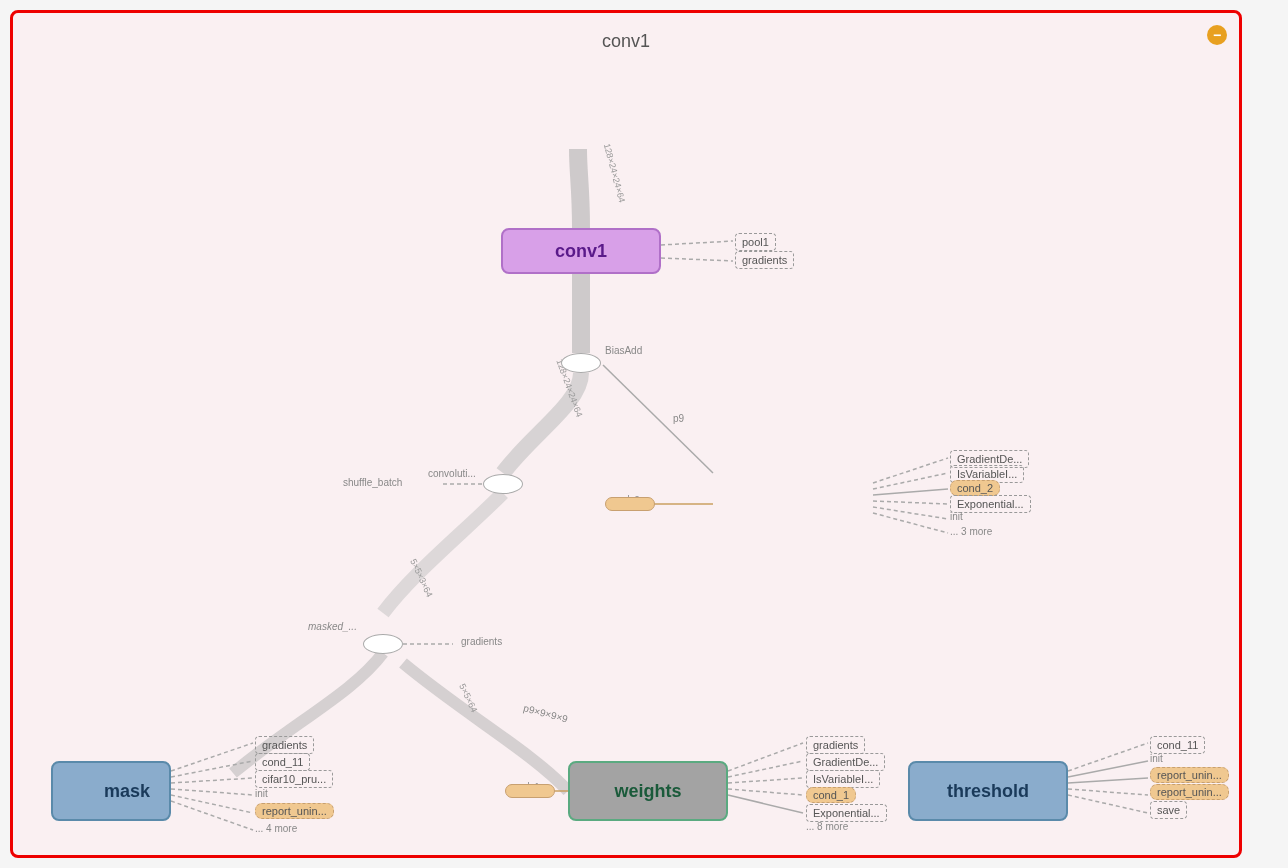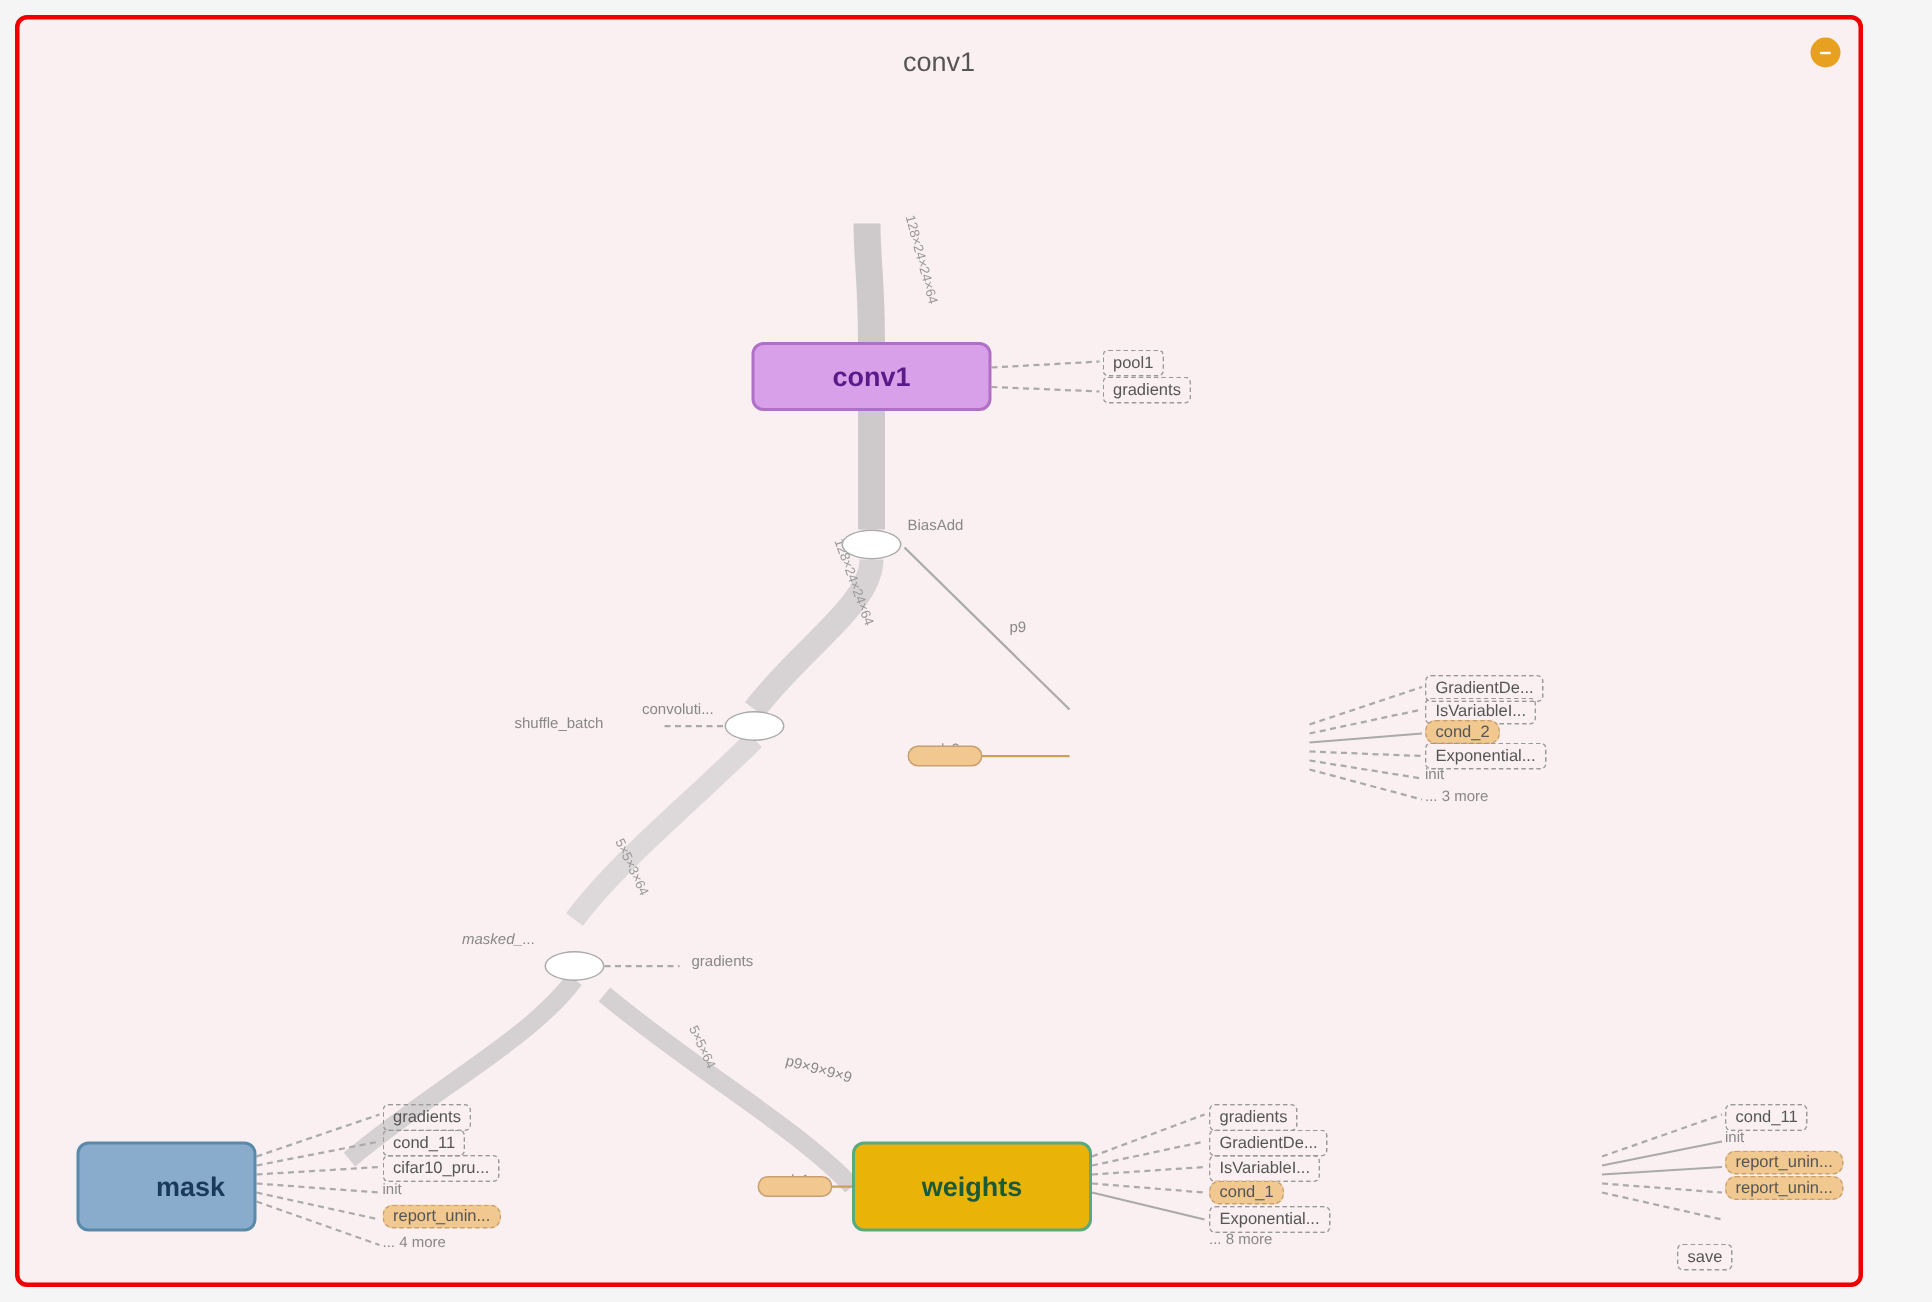--- a/index.html
+++ b/index.html
@@ -81,21 +81,21 @@
     }
     .node-mask {
       width: 120px; height: 60px;
       background: #8aaccc;
       border: 2px solid #5a8aaa;
       color: #1a3a5a;
       top: 748px; left: 38px; padding-left: 32px;
     }
     .node-weights {
       width: 160px; height: 60px;
-      background: #eab308;
+      background: #a3a3a3;
       border: 2px solid #5aaa80;
       color: #1a5a3a;
       top: 748px; left: 555px;
     }
     .node-threshold {
       width: 160px; height: 60px;
       background: #8aaccc;
       border: 2px solid #5a8aaa;
       color: #1a3a5a;
       top: 748px; left: 895px;
@@ -226,20 +226,23 @@
 
   <div class="node node-conv1">
     <span>conv1</span>
   </div>
   <div class="node node-mask">
     <span>mask</span>
   </div>
   <div class="node node-weights">
     <span>weights</span>
   </div>
+  <div class="node node-threshold">
+    <span>threshold</span>
+  </div>
 
   <div class="ellipse" style="width:40px;height:20px;top:340px;left:548px;"></div>
 
   <span class="conn-label" style="top:332px;left:592px;">BiasAdd</span>
 
   <div class="ellipse" style="width:40px;height:20px;top:461px;left:470px;"></div>
   <span class="conn-label" style="top:455px;left:415px;">convoluti...</span>
 
   <span class="conn-label" style="top:464px;left:330px;">shuffle_batch</span>
 
@@ -294,15 +297,15 @@
   <span class="conn-label" style="top:808px;left:793px;">... 8 more</span>
 
   <div class="out-label" style="top:723px;left:1137px;">cond_11</div>
   <span class="conn-label" style="top:740px;left:1137px;">init</span>
   <div class="out-label" style="top:754px;left:1137px;background:#f0c890;border-color:#c8a070;padding:1px 6px;border-radius:7px;">
     <span>report_unin...</span>
   </div>
   <div class="out-label" style="top:771px;left:1137px;background:#f0c890;border-color:#c8a070;padding:1px 6px;border-radius:7px;">
     <span>report_unin...</span>
   </div>
-  <div class="out-label" style="top:788px;left:1105px;margin-top:28px;">save</div>
+  <div class="out-label" style="top:788px;left:1137px;">save</div>
 
 </div>
 
 </body></html>

